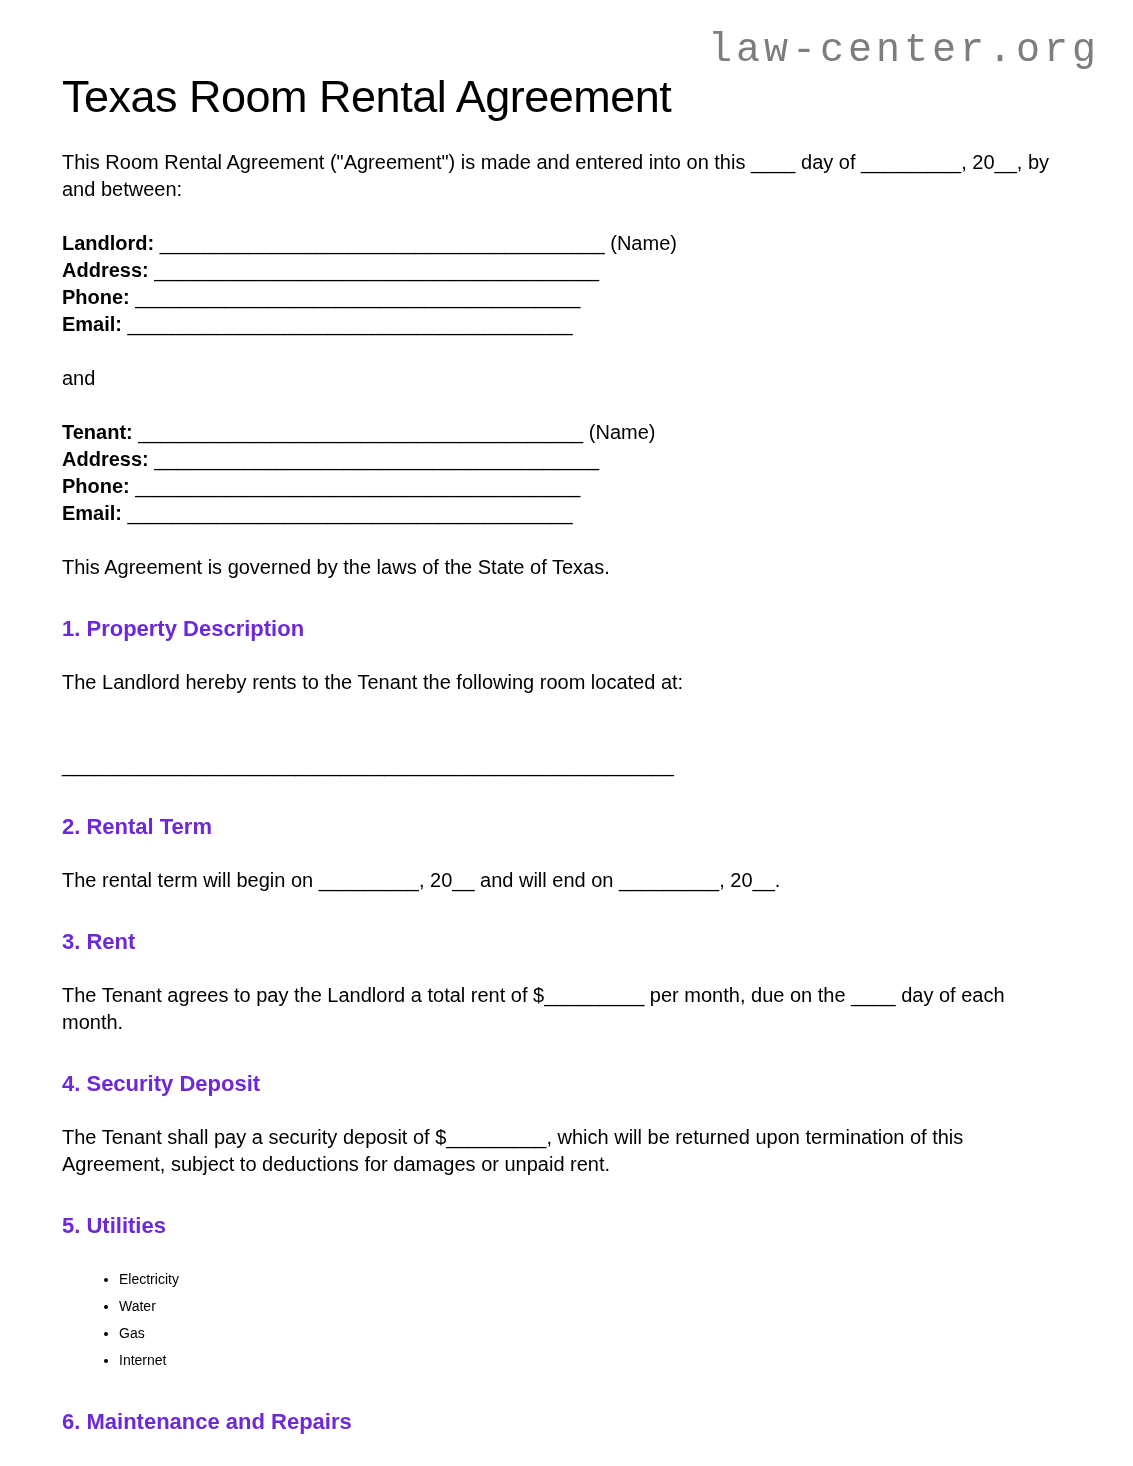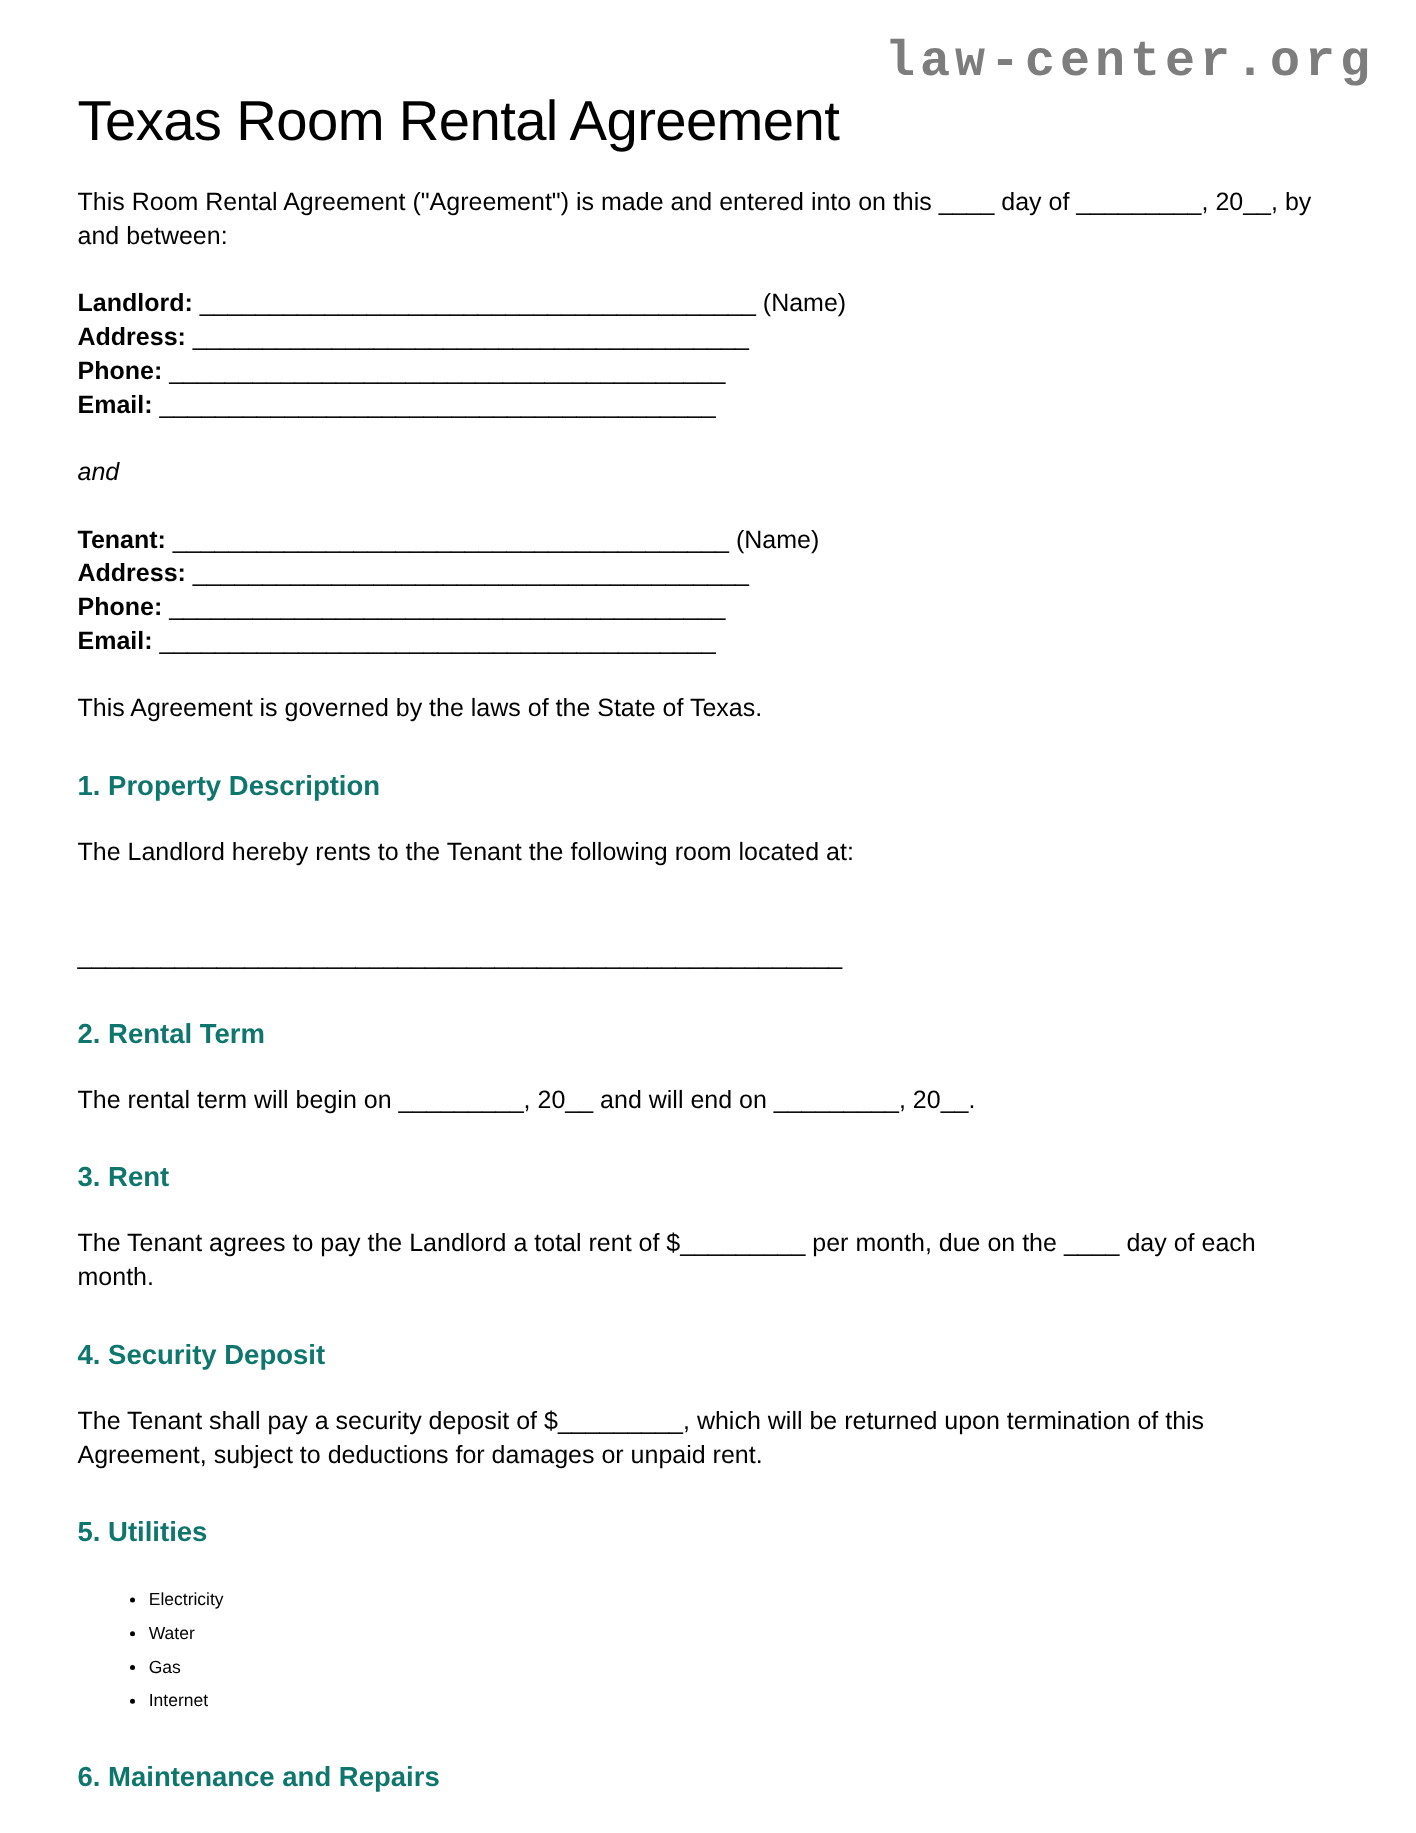--- a/index.html
+++ b/index.html
@@ -17,21 +17,21 @@
     overflow: hidden;
   }
   .watermark {
     position: absolute;
     top: 28px;
     right: 33px;
     font-family: "Liberation Mono", "DejaVu Sans Mono", monospace;
     font-size: 40px;
     letter-spacing: 4px;
     color: #7d7d7d;
-    font-weight: 700;
+    font-weight: 400;
     white-space: nowrap;
   }
   h1.doc-title {
     margin-top: 42px;
     font-size: 45px;
     font-weight: 400;
     letter-spacing: -0.5px;
     line-height: 1.1;
     color: #000000;
   }
@@ -46,28 +46,27 @@
     font-size: 20px;
     line-height: 27px;
   }
   .field-row { white-space: nowrap; }
   .field-label { font-weight: 700; }
   .field-line { letter-spacing: 0; text-align: right; }
   .connector {
     margin-top: 27px;
     font-size: 20px;
     line-height: 27px;
-    font-style: italic;
   }
   h2.section-heading {
     margin-top: 34px;
     font-size: 22px;
     font-weight: 700;
     line-height: 27px;
-    color: #0f766e;
+    color: #6d28d9;
   }
   p.blank-line {
     margin-top: 56px;
     font-size: 20px;
     line-height: 27px;
     white-space: nowrap;
   }
   ul.bullet-list {
     margin-top: 27px;
     padding-left: 57px;

